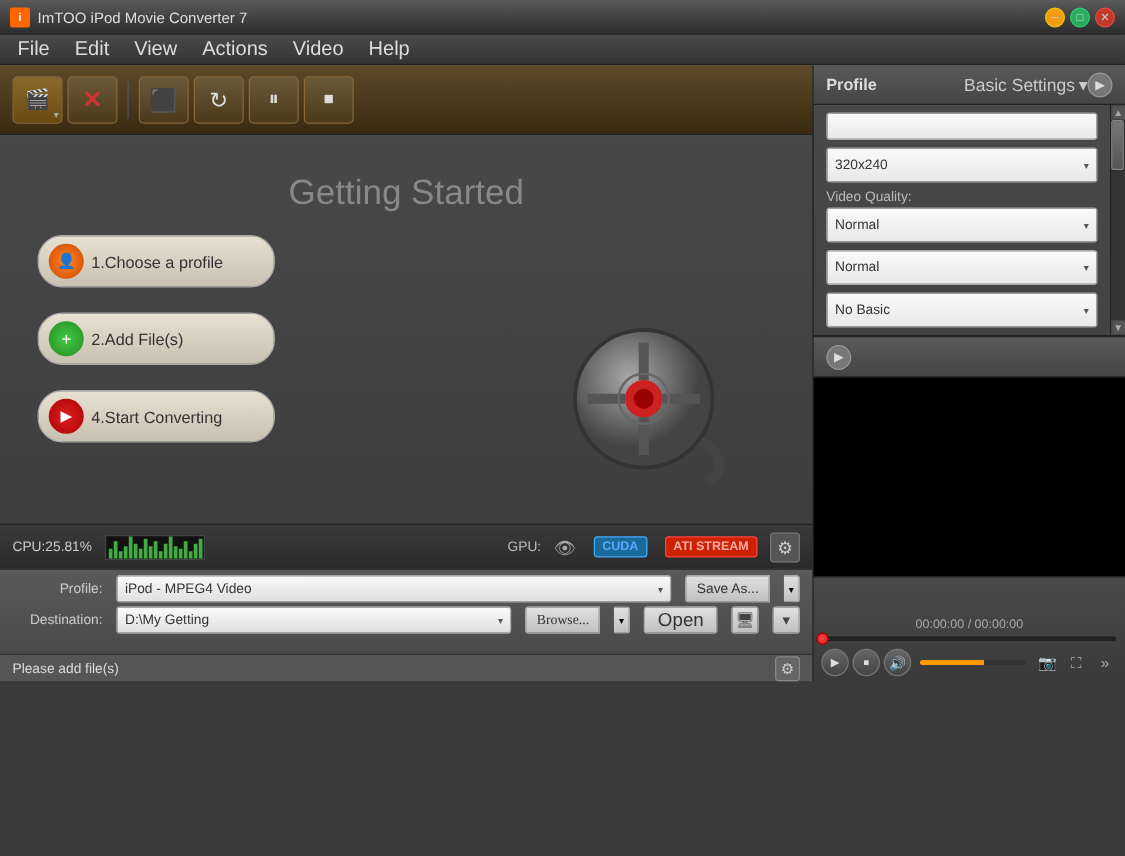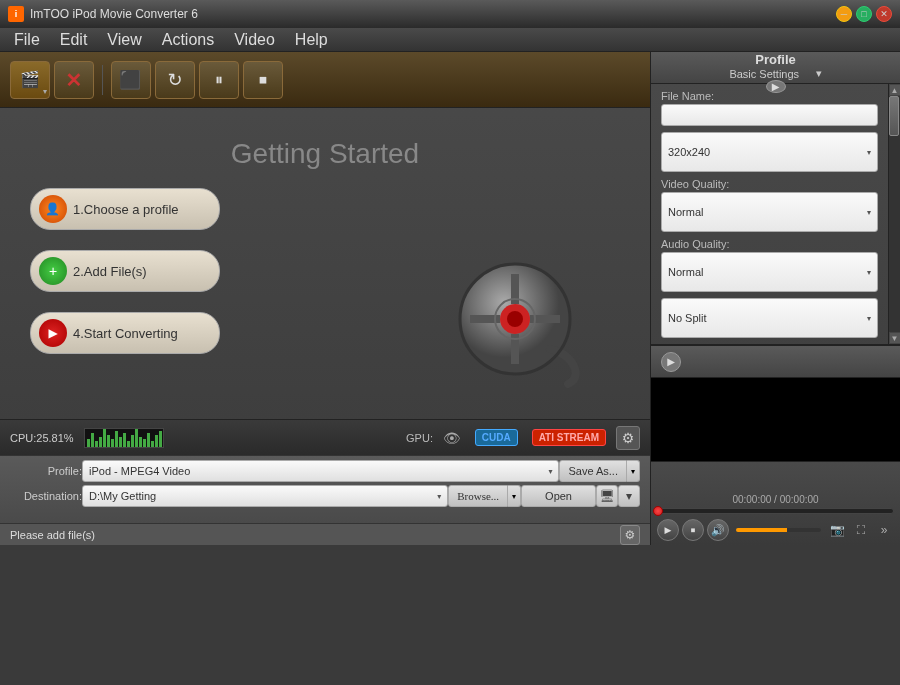--- a/index.html
+++ b/index.html
@@ -194,21 +194,21 @@
       padding: 4px 10px;
       display: flex;
       flex-direction: column;
       gap: 3px;
       border-top: 1px solid #333;
       height: 68px;
     }
     .bottom-row {
       display: flex;
       align-items: center;
-      gap: 0;
+      gap: 11px;
       justify-content: flex-end;
     }
     .bottom-label { color: #ccc; font-size: 11px; width: 72px; text-align: right; }
     .bottom-combo {
       flex: 1;
       height: 22px;
       background: linear-gradient(to bottom, #fafafa, #e0e0e0);
       border: 1px solid #aaa;
       border-radius: 3px;
       padding: 0 6px;
@@ -260,22 +260,22 @@
       padding: 0 4px;
       font-size: 8px;
       cursor: pointer;
       display: flex; align-items: center;
     }
     .open-btn {
       height: 22px;
       background: linear-gradient(to bottom, #e0e0e0, #c0c0c0);
       border: 1px solid #aaa;
       border-radius: 3px;
-      padding: 0 23px;
-      font-size: 11px;
+      padding: 0 10px;
+      font-size: 15px;
       color: #333;
       cursor: pointer;
       display: flex; align-items: center;
     }
     .icon-btn-sm {
       width: 22px; height: 22px;
       background: linear-gradient(to bottom, #e0e0e0, #c0c0c0);
       border: 1px solid #aaa;
       border-radius: 3px;
       display: flex; align-items: center; justify-content: center;
@@ -315,26 +315,25 @@
       padding: 0;
       border-bottom: 1px solid #222;
     }
     #profile-header {
       height: 32px;
       background: linear-gradient(to bottom, #5a5a5a, #444);
       display: flex;
       align-items: center;
       padding: 0 10px;
       border-bottom: 1px solid #222;
-      flex-direction: column;
     }
     #profile-title { color: #ddd; font-size: 13px; font-weight: bold; flex: 1; }
     #basic-settings-btn {
-      color: #ccc; font-size: 11px; cursor: pointer;
-      display: flex; align-items: center; gap: 17px;
+      color: #ccc; font-size: 14px; cursor: pointer;
+      display: flex; align-items: center; gap: 3px;
     }
     .expand-btn {
       width: 20px; height: 20px;
       background: #777;
       border: 1px solid #999;
       border-radius: 50%;
       display: flex; align-items: center; justify-content: center;
       cursor: pointer; color: #ddd; font-size: 10px;
     }
 
@@ -355,21 +354,21 @@
       height: 22px;
       background: linear-gradient(to bottom, #fafafa, #e8e8e8);
       border: 1px solid #aaa;
       border-radius: 3px;
       padding: 0 6px;
       font-size: 11px;
       color: #333;
     }
     .field-combo {
       width: 100%;
-      height: 40px;
+      height: 28px;
       background: linear-gradient(to bottom, #fafafa, #e8e8e8);
       border: 1px solid #aaa;
       border-radius: 3px;
       padding: 0 6px;
       font-size: 11px;
       color: #333;
       display: flex; align-items: center; justify-content: space-between;
       cursor: pointer;
     }
     .field-combo-arrow { font-size: 8px; color: #555; }
@@ -505,21 +504,21 @@
       bottom: 0;
       width: 3px;
       background: #4a4;
     }
   </style>
 </head>
 <body>
 
 <div id="title-bar">
   <span class="app-icon">i</span>
-  <span class="title-text">ImTOO iPod Movie Converter 6</span>
+  <span class="title-text">ImTOO iPod Movie Converter 7</span>
   <div class="win-controls">
     <div class="win-btn min">─</div>
     <div class="win-btn max">□</div>
     <div class="win-btn close">✕</div>
   </div>
 </div>
 
 <div id="menu-bar">
   <div class="menu-item">File</div>
   <div class="menu-item">Edit</div>
@@ -679,50 +678,48 @@
           <span>Basic Settings</span>
           <span>▾</span>
         </div>
         <div class="expand-btn">▶</div>
       </div>
       <div id="profile-content">
         <div id="profile-scroll" style="flex:1;">
           <div id="profile-fields">
 
             <div>
-              <div class="field-label">File Name:</div>
               <input class="field-input" type="text" value="" style="">
             </div>
 
             <div>
               <div class="field-combo">
                 <span>320x240</span>
                 <span class="field-combo-arrow">▾</span>
               </div>
             </div>
 
             <div>
               <div class="field-label">Video Quality:</div>
               <div class="field-combo">
                 <span>Normal</span>
                 <span class="field-combo-arrow">▾</span>
               </div>
             </div>
 
             <div>
-              <div class="field-label">Audio Quality:</div>
               <div class="field-combo">
                 <span>Normal</span>
                 <span class="field-combo-arrow">▾</span>
               </div>
             </div>
 
             <div>
               <div class="field-combo">
-                <span>No Split</span>
+                <span>No Basic</span>
                 <span class="field-combo-arrow">▾</span>
               </div>
             </div>
           </div>
         </div>
 
         <div class="right-scrollbar">
           <div class="scrollbar-arrow">▲</div>
           <div class="scrollbar-track">
             <div class="scrollbar-thumb"></div>

